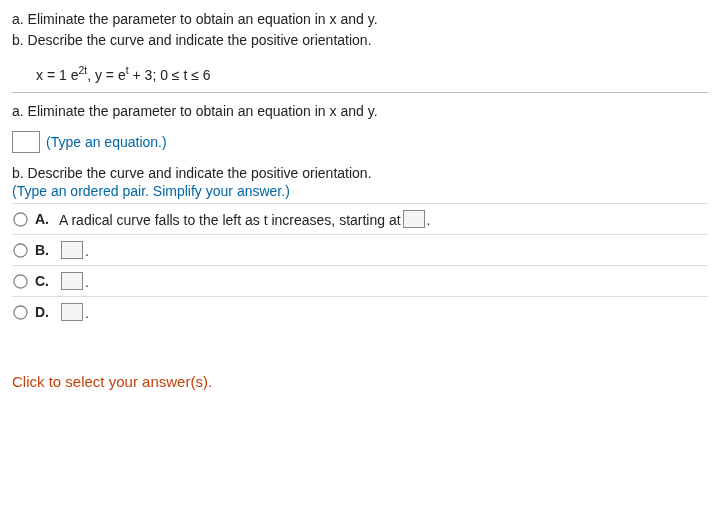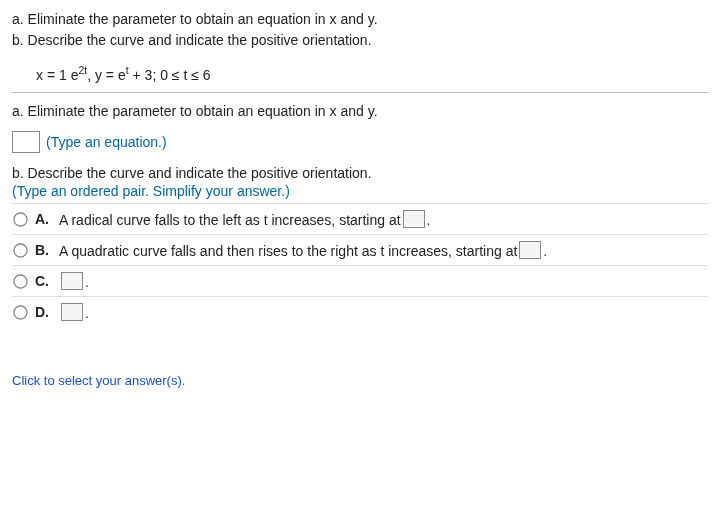--- a/index.html
+++ b/index.html
@@ -36,21 +36,21 @@
   .options { margin-top: 4px; }
   .option-row {
     display: flex; align-items: center;
     padding: 6px 0;
     border-top: 1px solid #ddd;
   }
   .option-row:first-child { border-top: 1px solid #ddd; }
   .option-row input[type=radio] { margin: 0 8px 0 2px; transform: scale(1.1); }
   .opt-letter { font-weight: bold; margin-right: 6px; min-width: 18px; }
   .opt-text { display: flex; align-items: flex-end; flex-wrap: wrap; }
-  .footer { margin-top: 46px; color: #1d4ed8; font-size: 13px; }
+  .footer { margin-top: 46px; color: #c2410c; font-size: 15px; }
 </style>
 </head>
 <body>
 
 <div class="prompt-block">
   <p>a. Eliminate the parameter to obtain an equation in x and y.</p>
   <p>b. Describe the curve and indicate the positive orientation.</p>
 </div>
 
 <div class="eq-line">
@@ -78,21 +78,20 @@
       <span>A radical curve falls to the left as t increases, starting at </span>
       <span class="small-input"></span>
       <span>.</span>
     </span>
   </div>
 
   <div class="option-row">
     <input type="radio" name="opt" style="">
     <span class="opt-letter">B.</span>
     <span class="opt-text">
-      <span>A quadratic curve falls and then rises to the right as t increases, starting at </span>
       <span class="small-input"></span>
       <span>.</span>
     </span>
   </div>
 
   <div class="option-row">
     <input type="radio" name="opt" style="">
     <span class="opt-letter">C.</span>
     <span class="opt-text">
       <span class="small-input"></span>

